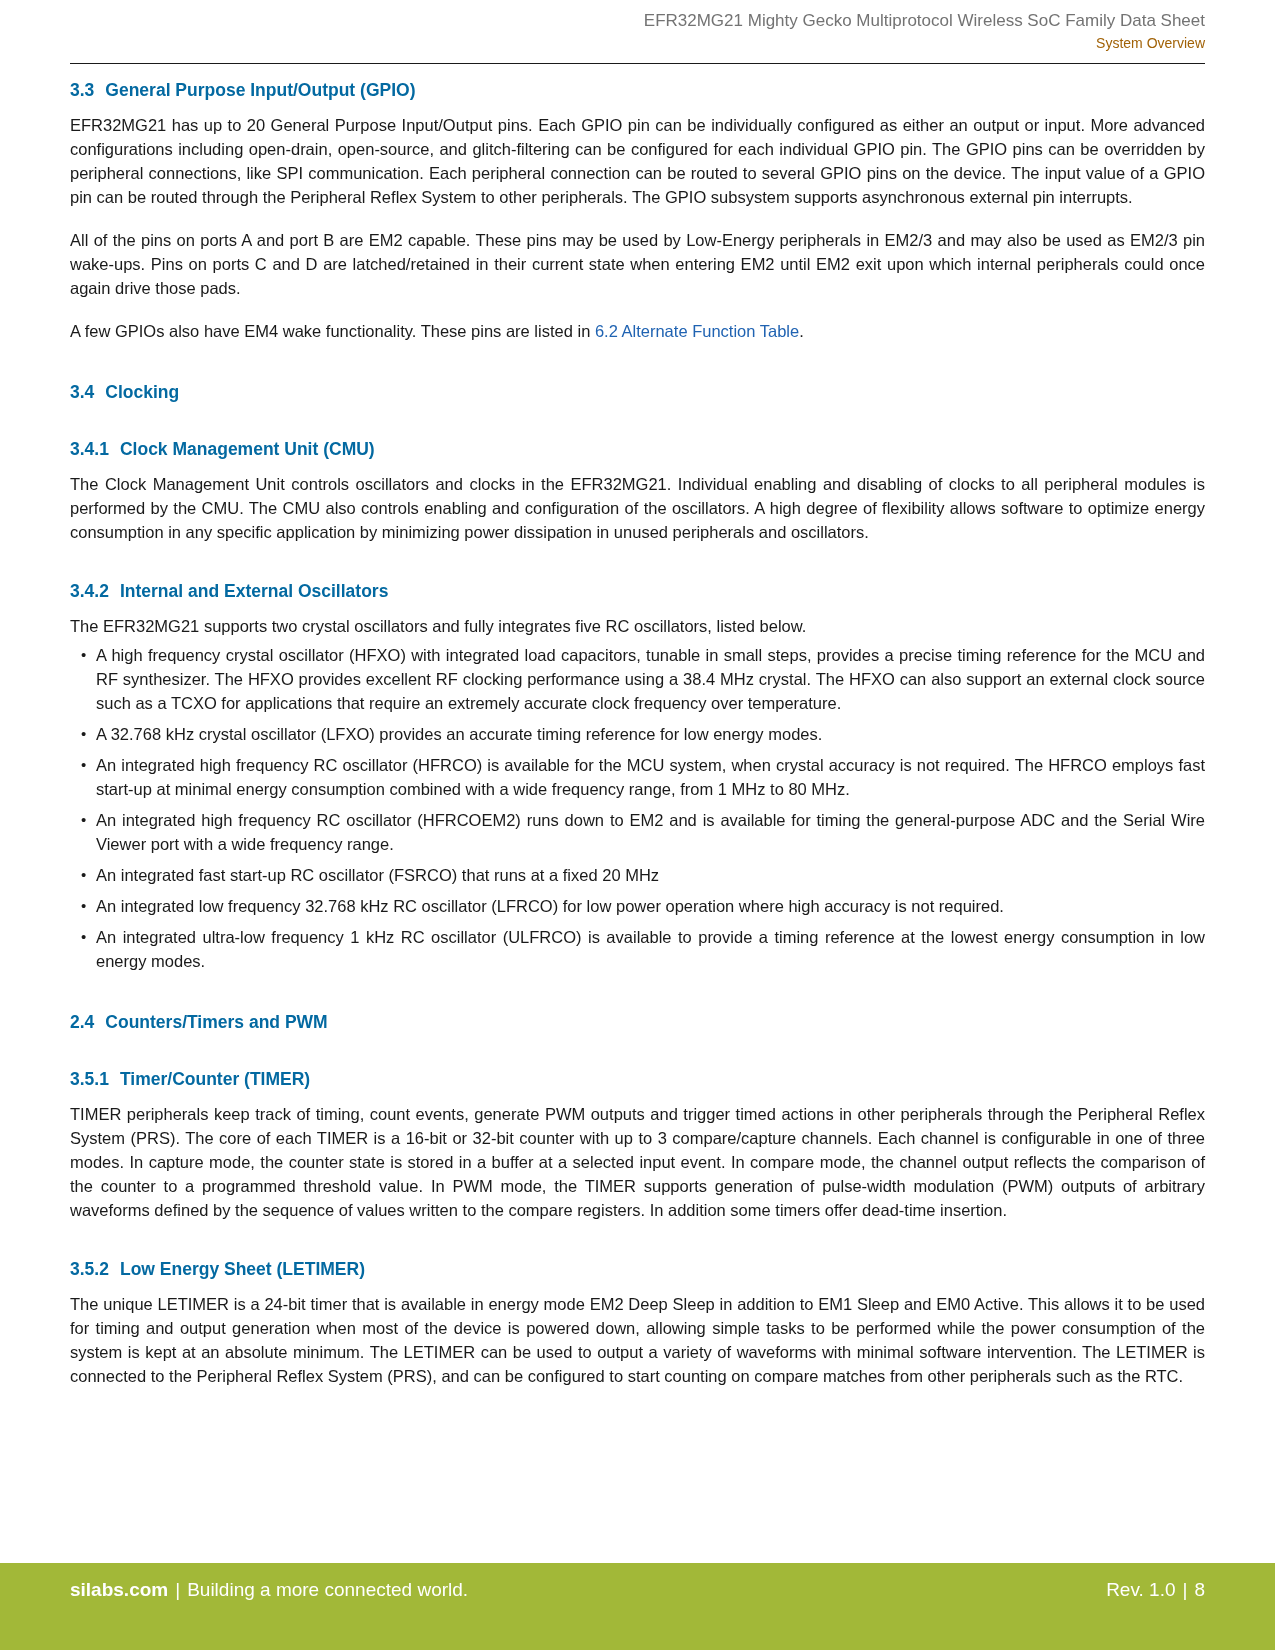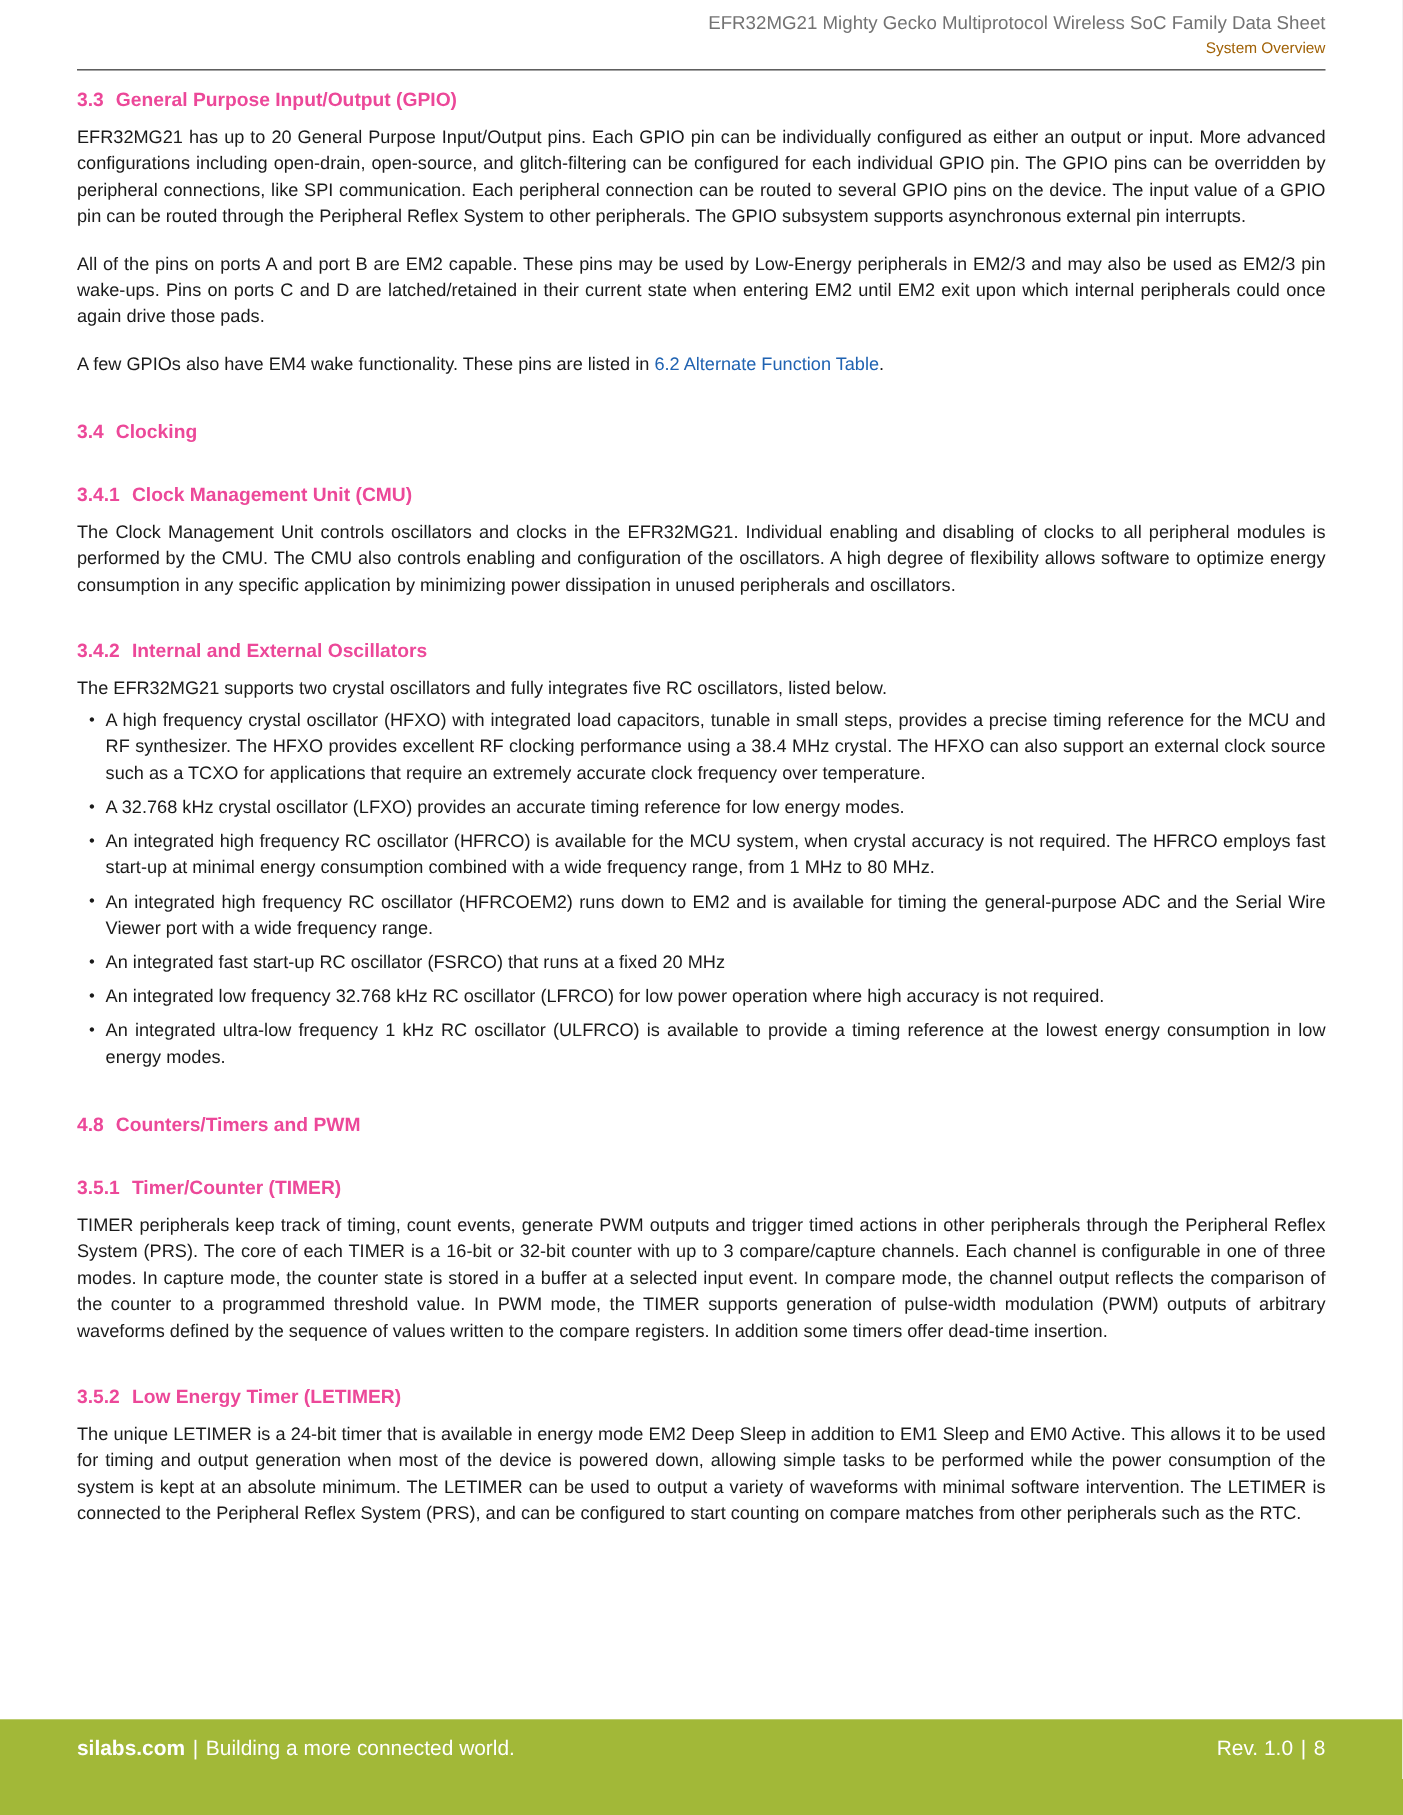--- a/index.html
+++ b/index.html
@@ -9,21 +9,21 @@
     display:flex; flex-direction:column; box-sizing:border-box; overflow:hidden;
   }
   
   .header { padding:10px 70px 0 70px; text-align:right; }
   .header .t1 { font-size:17px; line-height:21px; color:#737373; }
   .header .t2 { font-size:14px; line-height:24px; color:#a16207; }
   .header .rule { border:none; border-top:1.5px solid #1a1a1a; margin:8px 0 0 0; }
   
   .main { padding:0 70px; flex:1 1 auto; }
   .sec-h {
-    font-size:17.5px; font-weight:bold; line-height:20px; margin:0; color:#ec4899;
+    font-size:17.5px; font-weight:bold; line-height:20px; margin:0; color:#0369a1;
   }
   .sec-h .num { display:inline-block; margin-right:11px; }
   .para {
     font-size:16.5px; line-height:24px; text-align:justify; margin:0; color:#1a1a1a;
   }
   .mt-h2 { margin-top:39px; }
   .mt-h3 { margin-top:37px; }
   .mt-first { margin-top:16px; }
   .mt-p { margin-top:13px; }
   .mt-pgap { margin-top:19px; }
@@ -75,26 +75,26 @@
     <ul class="blist">
       <li>A high frequency crystal oscillator (HFXO) with integrated load capacitors, tunable in small steps, provides a precise timing reference for the MCU and RF synthesizer. The HFXO provides excellent RF clocking performance using a 38.4 MHz crystal. The HFXO can also support an external clock source such as a TCXO for applications that require an extremely accurate clock frequency over temperature.</li>
       <li>A 32.768 kHz crystal oscillator (LFXO) provides an accurate timing reference for low energy modes.</li>
       <li>An integrated high frequency RC oscillator (HFRCO) is available for the MCU system, when crystal accuracy is not required. The HFRCO employs fast start-up at minimal energy consumption combined with a wide frequency range, from 1 MHz to 80 MHz.</li>
       <li>An integrated high frequency RC oscillator (HFRCOEM2) runs down to EM2 and is available for timing the general-purpose ADC and the Serial Wire Viewer port with a wide frequency range.</li>
       <li>An integrated fast start-up RC oscillator (FSRCO) that runs at a fixed 20 MHz</li>
       <li>An integrated low frequency 32.768 kHz RC oscillator (LFRCO) for low power operation where high accuracy is not required.</li>
       <li>An integrated ultra-low frequency 1 kHz RC oscillator (ULFRCO) is available to provide a timing reference at the lowest energy consumption in low energy modes.</li>
     </ul>
 
-    <h2 class="sec-h mt-h2"><span class="num">4.8</span><span>Counters/Timers and PWM</span></h2>
+    <h2 class="sec-h mt-h2"><span class="num">2.4</span><span>Counters/Timers and PWM</span></h2>
 
     <h3 class="sec-h mt-h3"><span class="num">3.5.1</span><span>Timer/Counter (TIMER)</span></h3>
     <p class="para mt-p">TIMER peripherals keep track of timing, count events, generate PWM outputs and trigger timed actions in other peripherals through the Peripheral Reflex System (PRS). The core of each TIMER is a 16-bit or 32-bit counter with up to 3 compare/capture channels. Each channel is configurable in one of three modes. In capture mode, the counter state is stored in a buffer at a selected input event. In compare mode, the channel output reflects the comparison of the counter to a programmed threshold value. In PWM mode, the TIMER supports generation of pulse-width modulation (PWM) outputs of arbitrary waveforms defined by the sequence of values written to the compare registers. In addition some timers offer dead-time insertion.</p>
 
-    <h3 class="sec-h mt-h3"><span class="num">3.5.2</span><span>Low Energy Timer (LETIMER)</span></h3>
+    <h3 class="sec-h mt-h3"><span class="num">3.5.2</span><span>Low Energy Sheet (LETIMER)</span></h3>
     <p class="para mt-p">The unique LETIMER is a 24-bit timer that is available in energy mode EM2 Deep Sleep in addition to EM1 Sleep and EM0 Active. This allows it to be used for timing and output generation when most of the device is powered down, allowing simple tasks to be performed while the power consumption of the system is kept at an absolute minimum. The LETIMER can be used to output a variety of waveforms with minimal software intervention. The LETIMER is connected to the Peripheral Reflex System (PRS), and can be configured to start counting on compare matches from other peripherals such as the RTC.</p>
 
   </div>
 
   <div class="footer">
     <div>
       <span class="site">silabs.com</span><span class="sep">|</span><span>Building a more connected world.</span>
     </div>
     <div>
       <span>Rev. 1.0</span><span class="sep">|</span><span>8</span>

